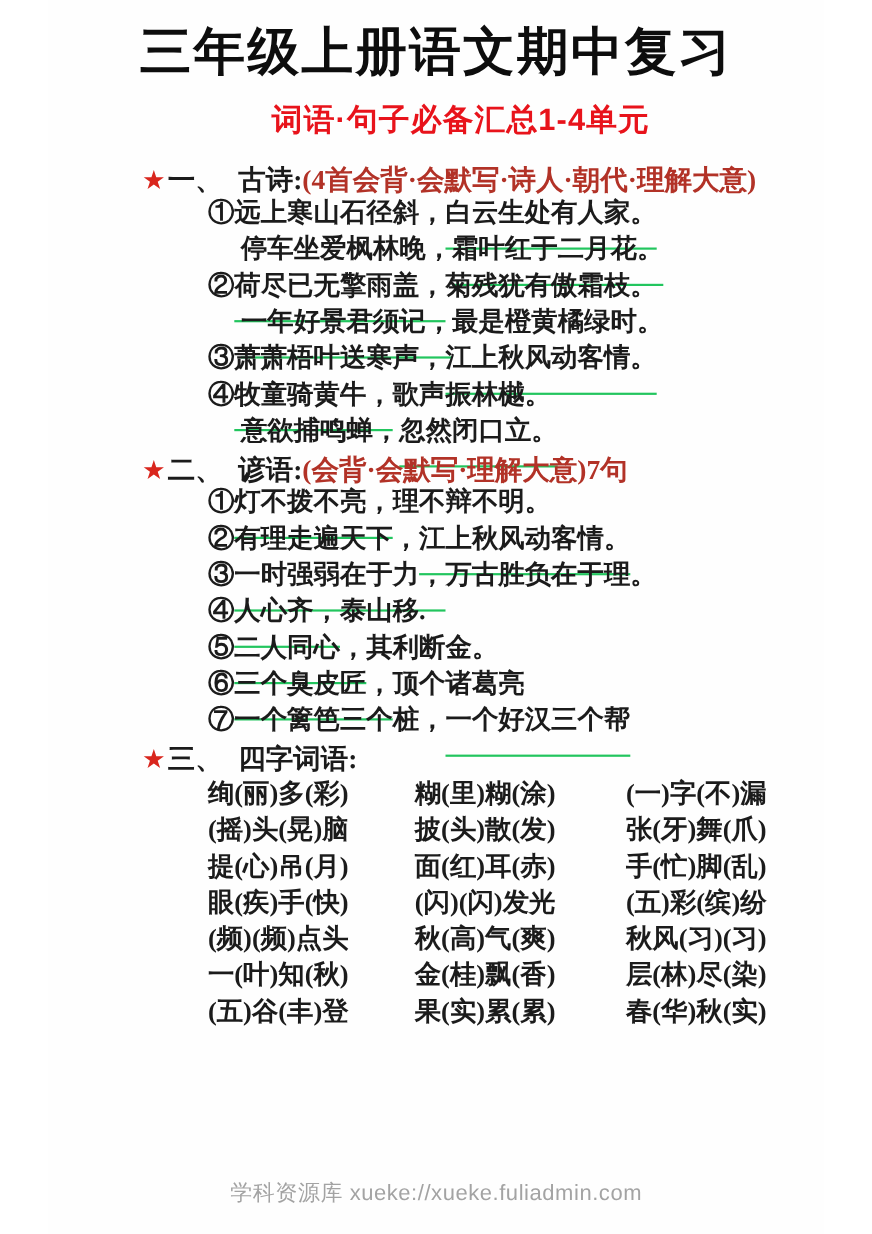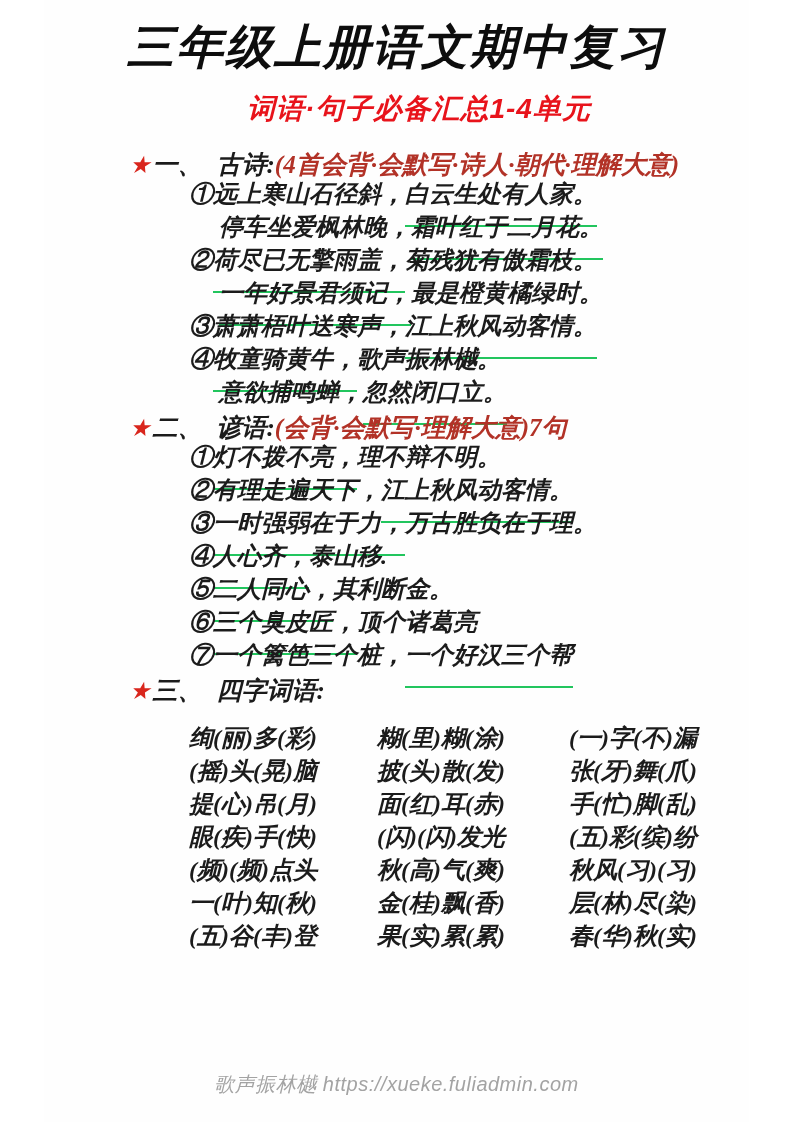--- a/index.html
+++ b/index.html
@@ -12,21 +12,20 @@
   *{margin:0;padding:0;box-sizing:border-box;}
   html,body{background:#ffffff;}
   .page{
     position:relative;
     width:705px;height:1122px;
     margin:0 auto;
     background:#fefefe;
     overflow:hidden;
     font-family:"Liberation Serif","DejaVu Serif",serif;
     color:var(--ink);
-    font-style:italic;
   }
   .title{
     padding-top:20px;
     text-align:center;
     font-family:"Liberation Sans","DejaVu Sans",sans-serif;
     font-weight:900;
     font-size:47px;
     letter-spacing:2px;
     color:#0d0d0d;
     line-height:1.15;
@@ -72,21 +71,21 @@
     line-height:33px;
     font-weight:bold;
     white-space:nowrap;
   }
   .line.cont{padding-left:90px;}
   .line .u{
     border-bottom:2px solid #22c55e;
     padding-bottom:18px;
   }
   .word-grid{
-    margin-top:18px;
+    margin-top:2px;
     padding-left:60px;
     display:grid;
     grid-template-columns:188px 192px auto;
     font-size:24px;
     line-height:33px;
     font-weight:bold;
   }
   .cell{white-space:nowrap;}
   .footer{
     position:absolute;
@@ -163,15 +162,15 @@
           <div class="cell">金(桂)飘(香)</div>
           <div class="cell">层(林)尽(染)</div>
           <div class="cell">(五)谷(丰)登</div>
           <div class="cell">果(实)累(累)</div>
           <div class="cell">春(华)秋(实)</div>
         </div>
     </div>
 
   </div>
 
-  <div class="footer">歌声振林樾 https://xueke.fuliadmin.com</div>
+  <div class="footer">学科资源库 xueke://xueke.fuliadmin.com</div>
 
 </div>
 
 </body></html>

